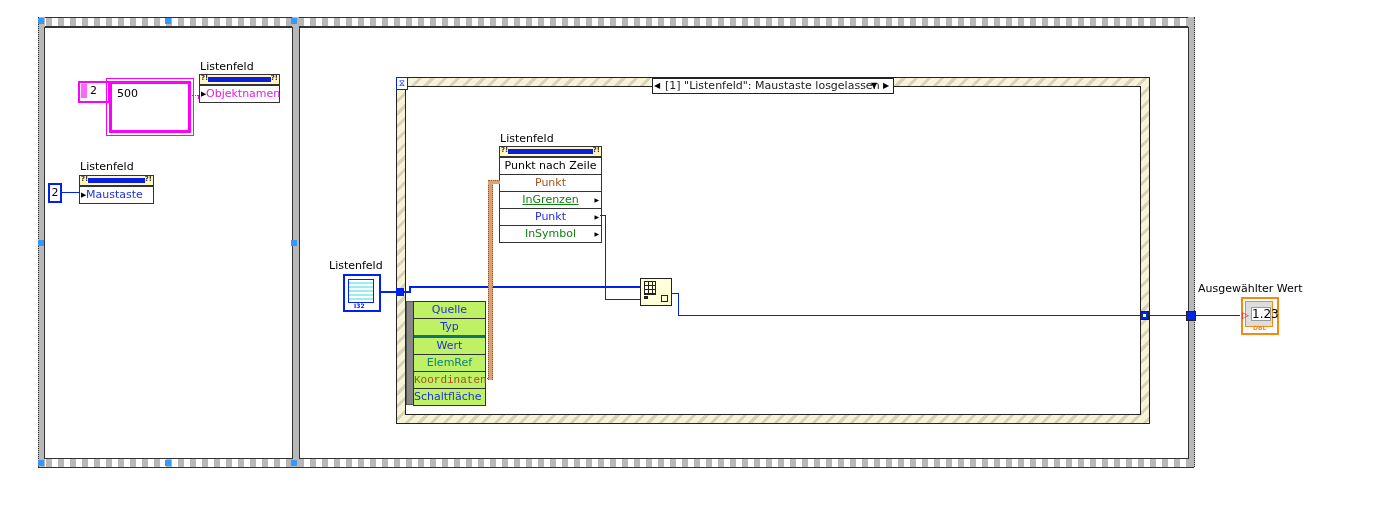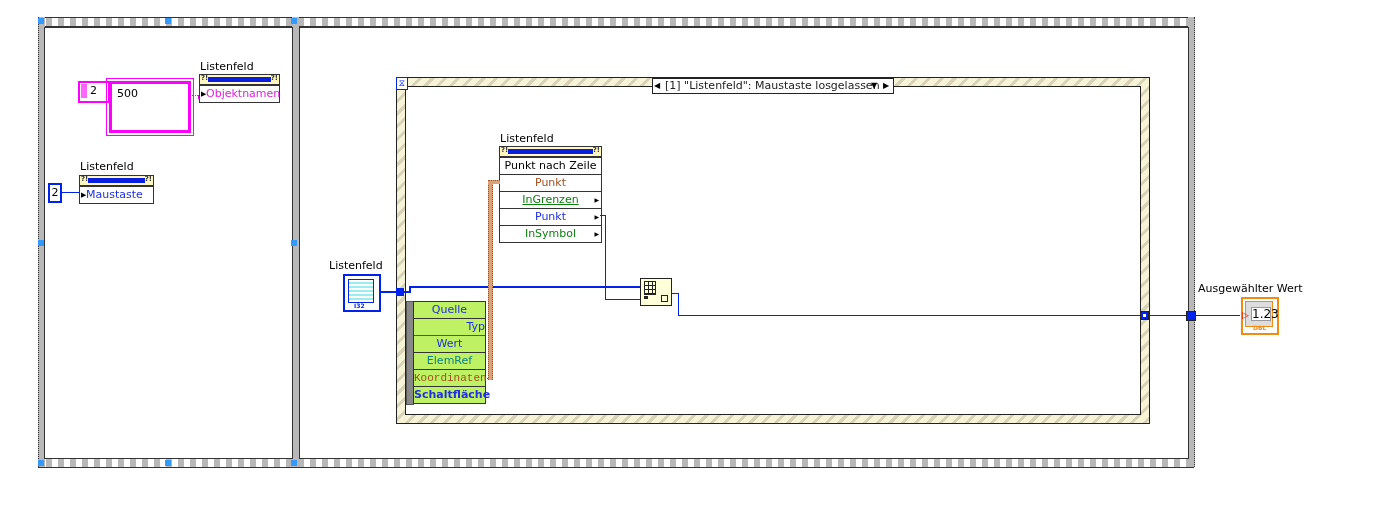--- a/index.html
+++ b/index.html
@@ -109,25 +109,25 @@
   <span class="abs" style="left:1px;top:0;font-size:8px;">◀</span>
   <span class="abs" style="left:12px;top:0;color:#222;">[1] "Listenfeld": Maustaste losgelassen</span>
   <span class="abs" style="left:218px;top:0;font-size:8px;">▼</span>
   <span class="abs" style="left:230px;top:0;font-size:8px;">▶</span>
 </div>
 
 <div class="abs" style="left:406px;top:301px;width:78px;height:102px;">
   <div class="abs" style="left:0;top:0;width:6px;height:102px;background:#888;border:1px solid #555;"></div>
   <div class="abs" style="left:7px;top:0;width:71px;border:1px solid #333;background:#bef264;">
     <div style="height:16px;line-height:16px;text-align:center;color:#2030e0;border-bottom:1px solid #333;">Quelle</div>
-    <div style="height:16px;line-height:16px;text-align:right;color:#2030e0;border-bottom:1px solid #0f766e;">Typ</div>
+    <div style="height:16px;line-height:16px;text-align:center;color:#2030e0;border-bottom:3px solid #0f766e;">Typ</div>
     <div style="height:16px;line-height:16px;text-align:center;color:#2030e0;border-bottom:1px solid #333;">Wert</div>
     <div style="height:16px;line-height:16px;text-align:center;color:#108080;border-bottom:1px solid #333;">ElemRef</div>
     <div style="height:16px;line-height:16px;text-align:center;color:#a0501e;border-bottom:1px solid #333;font-family:Liberation Mono, monospace;">Koordinaten</div>
-    <div style="height:16px;line-height:16px;text-align:center;color:#2030e0;font-weight:bold;">Schaltfläche</div>
+    <div style="height:16px;line-height:16px;color:#2030e0;">Schaltfläche</div>
   </div>
 </div>
 
 <span class="lbl" style="left:329px;top:259px;">Listenfeld</span>
 <div class="abs" style="left:343px;top:274px;width:34px;height:34px;border:2px solid #0022ee;background:#fff;">
   <div class="abs" style="left:3px;top:3px;width:24px;height:22px;border:1px solid #0022ee;background:repeating-linear-gradient(180deg,#fff 0 2px,#9ee 2px 4px);"></div>
   <div class="abs" style="left:9px;top:26px;font-size:6px;font-weight:bold;color:#0022ee;">I32</div>
 </div>
 
 <span class="lbl" style="left:500px;top:132px;">Listenfeld</span>

